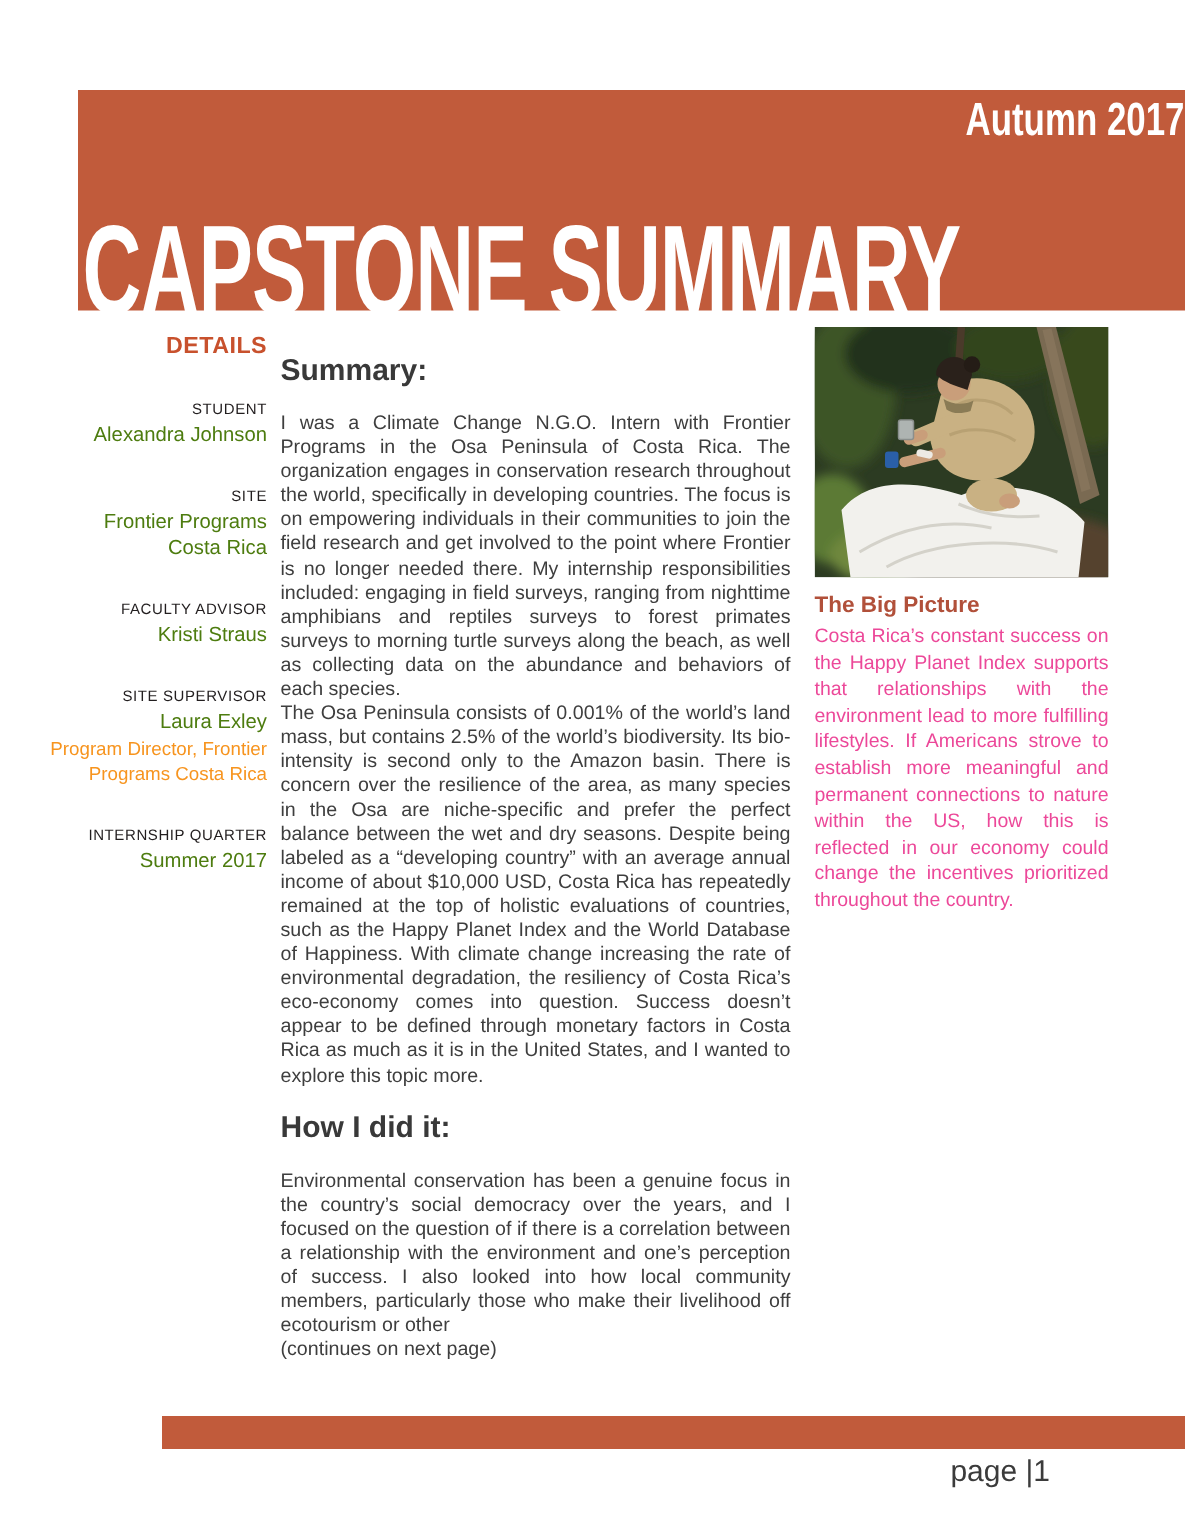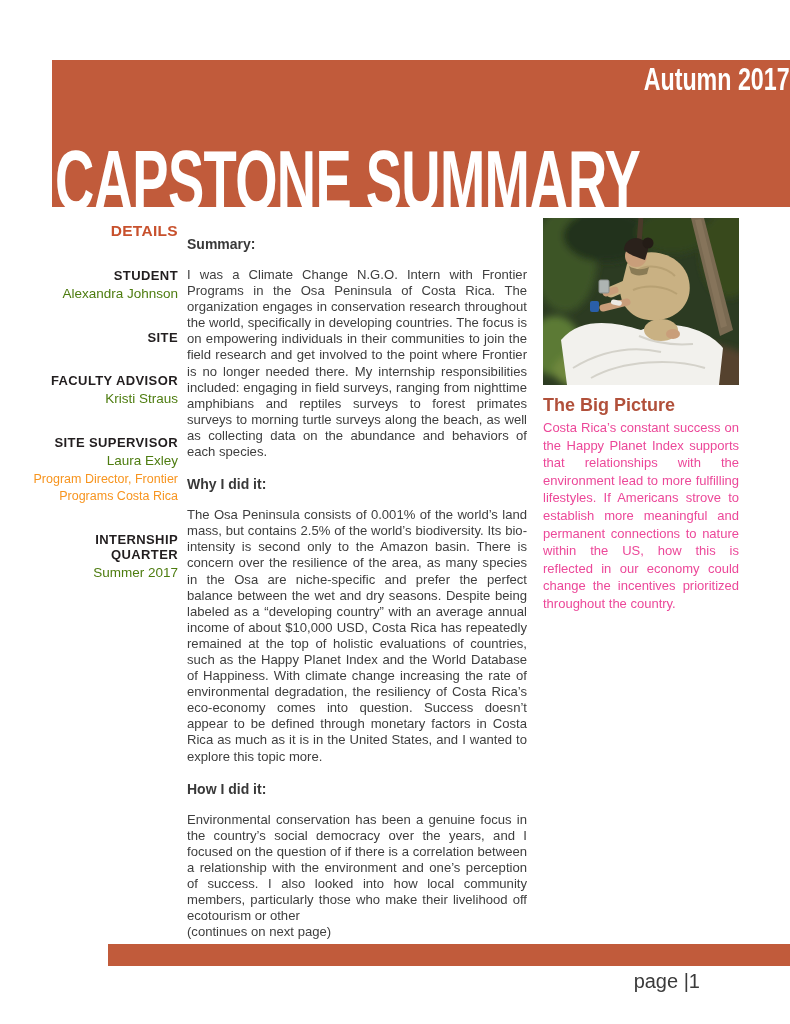--- a/index.html
+++ b/index.html
@@ -54,22 +54,22 @@
   }
   .details-heading {
     color: #C8512D;
     font-weight: bold;
     font-size: 15.5px;
     letter-spacing: 0.3px;
     margin-bottom: 10px;
   }
   .field { margin-bottom: 13px; }
   .field-label {
-    font-size: 13px;
-    font-weight: bold;
+    font-size: 10px;
+    font-weight: normal;
     color: #221E1F;
     letter-spacing: 0.4px;
     margin-bottom: 2px;
     margin-top: 28px;
   }
   .field-value {
     font-size: 13.5px;
     color: #4d7c0f;
     line-height: 17px;
     white-space: pre-line;
@@ -90,21 +90,21 @@
   }
   .article-title {
     margin: 0;
     font-size: 15.5px;
     font-weight: bold;
     color: #393939;
     line-height: 21px;
   }
   .section-heading {
     margin: 16px 0 15px;
-    font-size: 14px;
+    font-size: 20px;
     font-weight: bold;
     color: #393939;
   }
   .section-body {
     margin: 0;
     font-size: 13.1px;
     line-height: 16.1px;
     text-align: justify;
   }
   .continuation {
@@ -122,21 +122,21 @@
   }
   .photo {
     margin: 0;
     width: 196px; height: 167px;
     overflow: hidden;
     line-height: 0;
   }
   .caption-title {
     color: #B1503A;
     font-weight: bold;
-    font-size: 18px;
+    font-size: 15px;
     margin: 10px 0 3px;
   }
   .caption-body {
     margin: 0;
     color: #ec4899;
     font-size: 13px;
     line-height: 17.6px;
     text-align: justify;
   }
 
@@ -169,20 +169,22 @@
   <aside class="sidebar">
     <div class="details-heading">DETAILS</div>
 
     <div class="field">
       <div class="field-label">STUDENT</div>
       <div class="field-value">Alexandra Johnson</div>
     </div>
 
     <div class="field">
       <div class="field-label">SITE</div>
+      <div class="field-value">Frontier Programs
+Costa Rica</div>
     </div>
 
     <div class="field">
       <div class="field-label">FACULTY ADVISOR</div>
       <div class="field-value">Kristi Straus</div>
     </div>
 
     <div class="field">
       <div class="field-label">SITE SUPERVISOR</div>
       <div class="field-value">Laura Exley</div>
@@ -196,21 +198,20 @@
   </aside>
 
   <main class="main">
 
     <section>
       <h3 class="section-heading">Summary:</h3>
       <p class="section-body">I was a Climate Change N.G.O. Intern with Frontier Programs in the Osa Peninsula of Costa Rica. The organization engages in conservation research throughout the world, specifically in developing countries. The focus is on empowering individuals in their communities to join the field research and get involved to the point where Frontier is no longer needed there. My internship responsibilities included: engaging in field surveys, ranging from nighttime amphibians and reptiles surveys to forest primates surveys to morning turtle surveys along the beach, as well as collecting data on the abundance and behaviors of each species.</p>
     </section>
 
     <section>
-      <h3 class="section-heading">Why I did it:</h3>
       <p class="section-body">The Osa Peninsula consists of 0.001% of the world’s land mass, but contains 2.5% of the world’s biodiversity. Its bio-intensity is second only to the Amazon basin. There is concern over the resilience of the area, as many species in the Osa are niche-specific and prefer the perfect balance between the wet and dry seasons. Despite being labeled as a “developing country” with an average annual income of about $10,000 USD, Costa Rica has repeatedly remained at the top of holistic evaluations of countries, such as the Happy Planet Index and the World Database of Happiness. With climate change increasing the rate of environmental degradation, the resiliency of Costa Rica’s eco-economy comes into question. Success doesn’t appear to be defined through monetary factors in Costa Rica as much as it is in the United States, and I wanted to explore this topic more.</p>
     </section>
 
     <section>
       <h3 class="section-heading">How I did it:</h3>
       <p class="section-body">Environmental conservation has been a genuine focus in the country’s social democracy over the years, and I focused on the question of if there is a correlation between a relationship with the environment and one’s perception of success. I also looked into how local community members, particularly those who make their livelihood off ecotourism or other</p>
       <p class="continuation">(continues on next page)</p>
     </section>
   </main>
 

